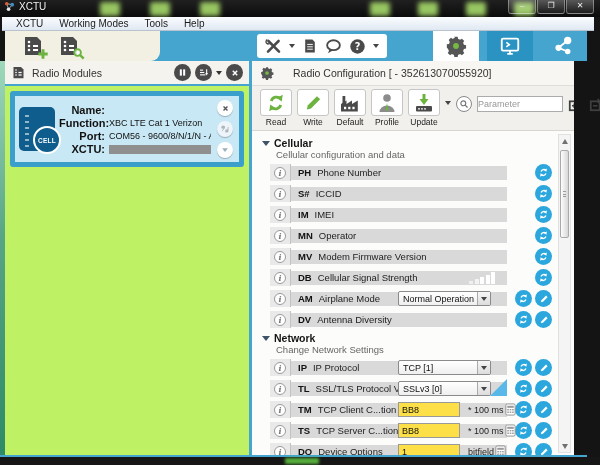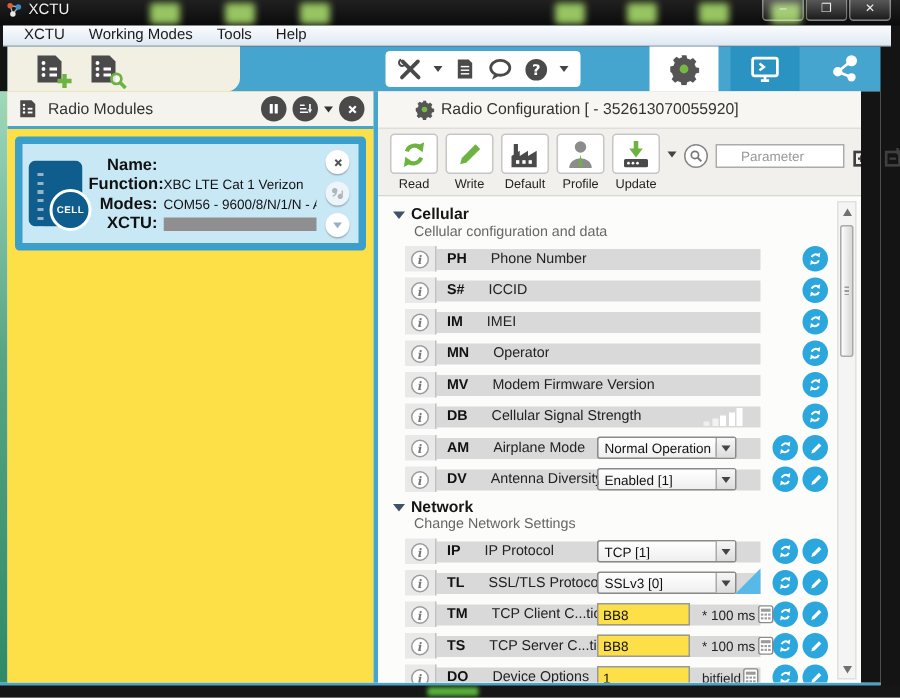--- a/index.html
+++ b/index.html
@@ -30,21 +30,21 @@
   .chev{width:0;height:0;border-left:3.5px solid transparent;border-right:3.5px solid transparent;border-top:4.5px solid #444;}
   .tabs{display:flex;height:30px;}
   .tab{width:46px;height:30px;display:flex;align-items:center;justify-content:center;}
   .tab.active{background:#fff;}
   .tab.monitor{background:#2a93c2;margin-left:8px;}
   .tab.network{background:transparent;margin-left:8px;}
   
   .main{position:absolute;left:0;top:61px;width:587px;height:396px;display:flex;box-sizing:border-box;border-bottom:2px solid #45a5cf;background:#fff;}
   .left-strip{width:5px;background:linear-gradient(#9fd8bb,#57a584 45%,#2f8a68);}
   
-  .panel-left{width:244px;display:flex;flex-direction:column;background:#fde047;}
+  .panel-left{width:244px;display:flex;flex-direction:column;background:#bef264;}
   .pl-header{height:25px;background:#f4f3ee;border-bottom:2px solid #45a5cf;display:flex;align-items:center;padding:0 6px;gap:6px;box-sizing:border-box;}
   .pl-title{font-size:10.5px;color:#333;}
   .pl-btns{margin-left:auto;display:flex;align-items:center;gap:4px;}
   .circle-btn{width:17px;height:17px;border-radius:50%;background:#4a4a4a;display:flex;align-items:center;justify-content:center;}
   .tiny-chev{width:0;height:0;border-left:3px solid transparent;border-right:3px solid transparent;border-top:4px solid #333;}
   .pl-content{flex:1;padding:5px;}
   .device-card{border:5px solid #3b9fcb;background:#c9e8f5;border-radius:3px;display:flex;align-items:center;padding:4px 4px;gap:4px;}
   .chip{width:36px;height:44px;background:#0f5d8c;border-radius:5px;position:relative;flex:none;
     background-image:repeating-linear-gradient(0deg,rgba(255,255,255,.55) 0 2px,transparent 2px 6px);background-size:4px 100%,100% 100%;background-repeat:no-repeat;background-position:6px 8px;}
   .chip-badge{position:absolute;right:-6px;bottom:-3px;width:24px;height:24px;border-radius:50%;background:#0f5d8c;border:2px solid #fff;
@@ -53,45 +53,45 @@
   .f-label{font-size:11px;font-weight:bold;color:#111;text-align:right;padding-right:4px;}
   .f-value{font-size:9px;color:#111;white-space:nowrap;overflow:hidden;}
   .redacted{display:inline-block;width:104px;height:9px;background:#8f8f8f;vertical-align:middle;}
   .card-btns{display:flex;flex-direction:column;gap:5px;align-items:center;width:20px;flex:none;}
   .card-circle{width:16px;height:16px;border-radius:50%;background:#fff;display:flex;align-items:center;justify-content:center;box-shadow:0 1px 1px rgba(0,0,0,.25);}
   .card-circle.dim{background:#eef5fa;}
   
   .divider{width:3px;background:#45a5cf;}
   
   .panel-right{flex:1;display:flex;flex-direction:column;min-width:0;background:#fcfcfb;}
-  .pr-header{height:25px;background:#f7f6f2;border-bottom:1px solid #e0ded8;display:flex;align-items:center;gap:4px;padding:0 24px;box-sizing:border-box;}
+  .pr-header{height:25px;background:#f7f6f2;border-bottom:1px solid #e0ded8;display:flex;align-items:center;gap:19px;padding:0 8px;box-sizing:border-box;}
   .pr-title{font-size:10.5px;color:#333;white-space:nowrap;overflow:hidden;}
   .actionbar{height:45px;background:#f1f0ec;border-bottom:1px solid #d8d6d0;display:flex;align-items:flex-start;gap:5px;padding:3px 6px 0 8px;box-sizing:border-box;}
   .abtn{display:flex;flex-direction:column;align-items:center;width:40px;}
   .abtn .icon-box{width:32px;height:27px;background:#fff;border:1px solid #c6c6c6;border-radius:3px;display:flex;align-items:center;justify-content:center;box-sizing:border-box;}
   .abtn .albl{font-size:8.5px;color:#222;margin-top:1px;}
   .profile-chev{margin-top:12px;}
   .search-wrap{margin-left:auto;display:flex;align-items:center;gap:5px;margin-top:7px;padding-right:4px;}
   .search-circle{width:16px;height:16px;border:1.5px solid #888;border-radius:50%;display:flex;align-items:center;justify-content:center;box-sizing:border-box;background:#fff;}
-  .search-input{width:86px;height:16px;border:1px solid #ababab;font-size:9px;padding:0 16px;box-sizing:border-box;font-family:inherit;}
+  .search-input{width:86px;height:16px;border:1px solid #ababab;font-size:9px;padding:0 0;box-sizing:border-box;font-family:inherit;}
   .search-input::placeholder{color:#999;}
   
   .pr-content{flex:1;position:relative;overflow:hidden;background:#fcfcfb;padding:4px 22px 0 8px;box-sizing:border-box;}
   .sect-head{display:flex;align-items:center;gap:4px;margin:2px 0 0 2px;}
   .disclosure{width:0;height:0;border-left:4px solid transparent;border-right:4px solid transparent;border-top:5px solid #3f5268;}
   .sect-name{font-size:10.5px;font-weight:bold;color:#151515;}
   .sect-desc{font-size:9.5px;color:#666;margin:0 0 4px 16px;}
   .pline{display:flex;align-items:center;height:17px;margin:0 0 4px 10px;}
   .prow{flex:1;height:14px;background:#d9d9d9;position:relative;display:flex;align-items:center;min-width:0;}
   .istrip{width:20px;height:17px;background:#e9e9e9;border-right:1px solid #c2c2c2;display:flex;align-items:center;justify-content:center;flex:none;}
   .icircle{width:12px;height:12px;border-radius:50%;background:#fff;border:1px solid #9a9a9a;color:#777;display:flex;align-items:center;justify-content:center;box-sizing:border-box;
     font-family:"DejaVu Serif",serif;font-style:italic;font-weight:bold;font-size:8px;}
   .icircle::before{content:"i";}
   .pcode{margin-left:7px;font-size:9.5px;font-weight:bold;color:#111;white-space:nowrap;}
-  .plabel{margin-left:16px;font-size:9.5px;color:#222;white-space:nowrap;overflow:hidden;}
+  .plabel{margin-left:6px;font-size:9.5px;color:#222;white-space:nowrap;overflow:hidden;}
   .pctrl{position:absolute;left:128px;right:16px;top:0;bottom:0;display:flex;align-items:center;}
   .pctrl.to-edge{right:4px;}
   .pctrl.sig{right:12px;justify-content:flex-end;}
   .combo{flex:1;position:relative;height:15px;background:linear-gradient(#fff,#efefef);border:1px solid #8a8a8a;border-radius:2px;display:flex;align-items:center;box-sizing:border-box;min-width:0;}
   .combo-val{font-size:9px;color:#111;padding-left:4px;white-space:nowrap;overflow:hidden;flex:1;}
   .combo-btn{width:12px;align-self:stretch;border-left:1px solid #aaa;background:linear-gradient(#f7f7f7,#dcdcdc);display:flex;align-items:center;justify-content:center;flex:none;}
   .combo-btn::after{content:"";width:0;height:0;border-left:3px solid transparent;border-right:3px solid transparent;border-top:4px solid #444;}
   .pinput{width:62px;height:15px;border:1px solid #999;font-size:9px;padding:0 3px;box-sizing:border-box;font-family:inherit;color:#111;background:#fde047;}
   .punit{font-size:9px;color:#222;margin-left:8px;white-space:nowrap;}
   .calcbtn{margin-left:auto;margin-right:6px;display:flex;}
@@ -380,21 +380,21 @@
     <div class="pl-content">
       <div class="device-card">
         <span class="chip">
           <span class="chip-badge">CELL</span>
         </span>
         <div class="fields">
           <span class="f-label">Name:</span>
           <span class="f-value"></span>
           <span class="f-label">Function:</span>
           <span class="f-value">XBC LTE Cat 1 Verizon</span>
-          <span class="f-label">Modes:</span>
+          <span class="f-label">Port:</span>
           <span class="f-value">COM56 - 9600/8/N/1/N - AT</span>
           <span class="f-label">XCTU:</span>
           <span class="f-value"><span class="redacted"></span></span>
         </div>
         <div class="card-btns">
           <span class="card-circle">
             <svg width="9" height="9" viewBox="0 0 16 16" style="color:#555">
                 <use href="#i-x"></use>
               </svg>
           </span>
@@ -628,26 +628,20 @@
         </div>
       </div>
 
       <div class="pline">
         <div class="prow">
           <span class="istrip">
               <span class="icircle"></span>
             </span>
           <span class="pcode">DV</span>
           <span class="plabel">Antenna Diversity</span>
-          <span class="pctrl">
-            <span class="combo">
-              <span class="combo-val">Enabled [1]</span>
-              <span class="combo-btn"></span>
-            </span>
-          </span>
         </div>
         <div class="ricons">
           <span class="cicon">
               <svg width="11" height="11" viewBox="0 0 16 16">
                 <use href="#i-sync"></use>
               </svg>
             </span>
           <span class="cicon">
               <svg width="10" height="10" viewBox="0 0 16 16">
                 <use href="#i-pencil"></use>

